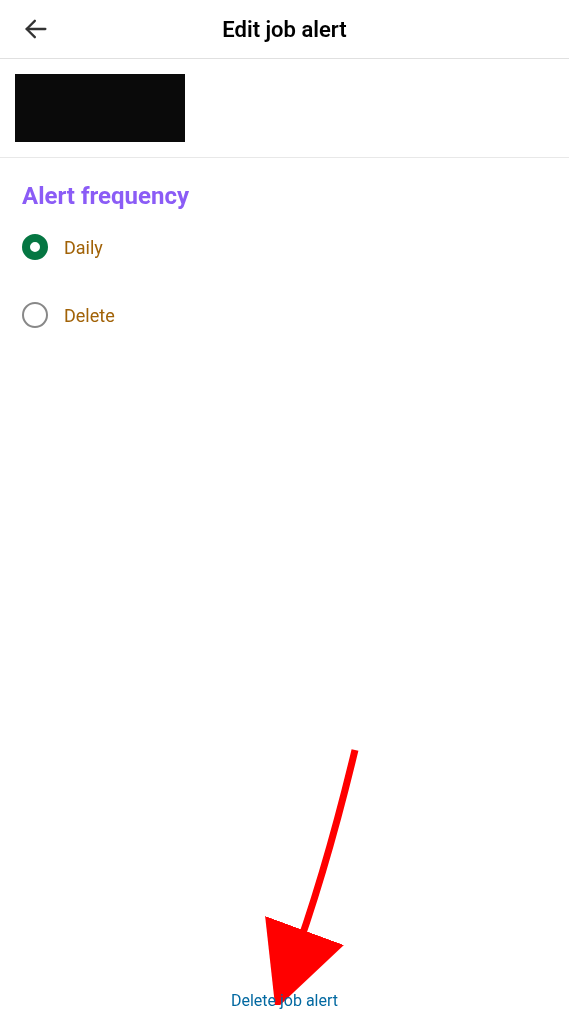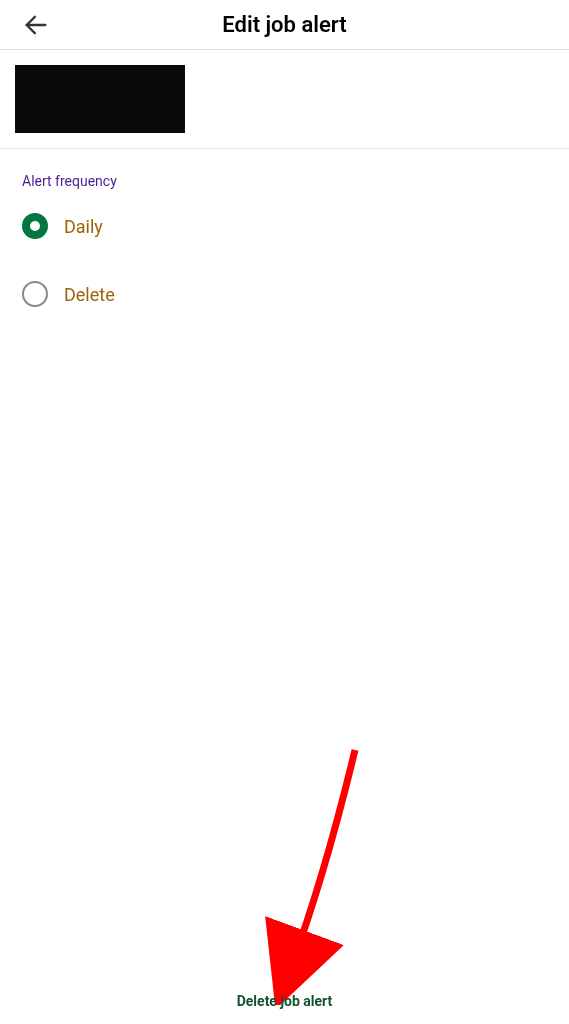--- a/index.html
+++ b/index.html
@@ -11,21 +11,21 @@
     body {
       width: 569px;
       height: 1024px;
       background: #ffffff;
       position: relative;
       overflow: hidden;
     }
     .header {
       display: flex;
       align-items: center;
-      height: 50px;
+      height: 59px;
       border-bottom: 1px solid #e0e0e0;
       position: relative;
     }
     .back-btn {
       position: absolute;
       left: 18px;
       top: 50%;
       transform: translateY(-50%);
       width: 36px;
       height: 36px;
@@ -47,23 +47,23 @@
     }
     .black-box {
       width: 170px;
       height: 68px;
       background: #0a0a0a;
     }
     .content {
       padding: 24px 22px;
     }
     .section-title {
-      font-size: 14px;
-      font-weight: 400;
-      color: #4c1d95;
+      font-size: 24px;
+      font-weight: 700;
+      color: #8b5cf6;
       margin-bottom: 14px;
     }
     .radio-option {
       display: flex;
       align-items: center;
       padding: 10px 0;
       cursor: pointer;
     }
     .radio-circle {
       width: 26px;
@@ -88,23 +88,23 @@
     }
     .footer {
       position: absolute;
       bottom: 0;
       left: 0;
       right: 0;
       text-align: center;
       padding-bottom: 14px;
     }
     .delete-btn {
-      font-size: 14px;
-      color: #14532d;
-      font-weight: 700;
+      font-size: 16px;
+      color: #0369a1;
+      font-weight: 400;
       cursor: pointer;
       display: inline-block;
     }
     .annotation-arrow {
       position: absolute;
       left: 255px;
       top: 745px;
       pointer-events: none;
     }
   </style>

